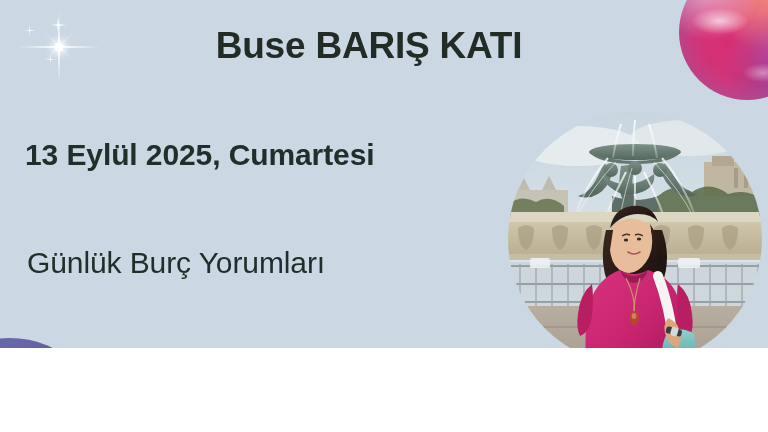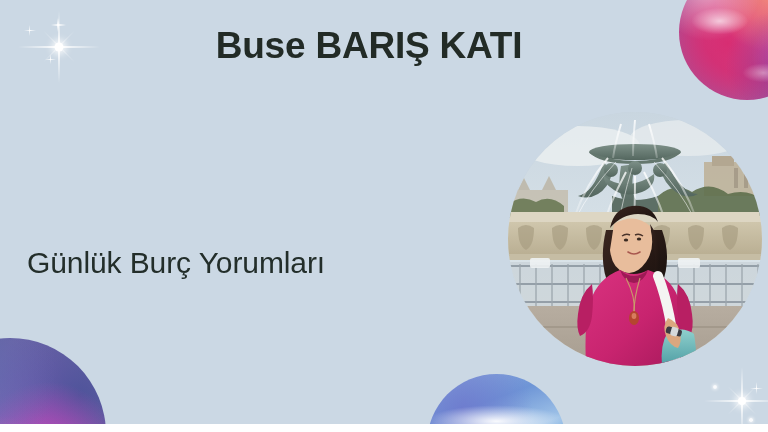--- a/index.html
+++ b/index.html
@@ -9,21 +9,21 @@
   body {
     width: 768px;
     height: 432px;
     overflow: hidden;
     font-family: "Liberation Sans", sans-serif;
   }
 
   #canvas {
     position: relative;
     width: 768px;
-    height: 424px;
+    height: 348px;
     background: #cbd8e4;
     overflow: hidden;
   }
 
   
   .blob {
     position: absolute;
     border-radius: 50%;
     pointer-events: none;
   }
@@ -270,20 +270,21 @@
     <span class="core"></span>
   </div>
   <div class="mini" id="sparkle-br-mini1">
     <span class="mh"></span>
       <span class="mv"></span>
   </div>
   <span class="dot" id="dot-br1"></span>
   <span class="dot" id="dot-br2"></span>
 
   <div id="page-title">Buse BARIŞ KATI</div>
+  <div id="date-line">13 Eylül 2025, Cumartesi</div>
   <div id="subtitle-line">Günlük Burç Yorumları</div>
 
   <div id="portrait">
     <svg viewBox="0 0 254 254" preserveAspectRatio="xMidYMid slice">
       <defs>
         <linearGradient id="skyG" x1="0" y1="0" x2="0" y2="1">
           <stop offset="0%" stop-color="#c9d6e0"></stop>
           <stop offset="55%" stop-color="#d8e2e8"></stop>
           <stop offset="100%" stop-color="#e3e8e6"></stop>
         </linearGradient>

